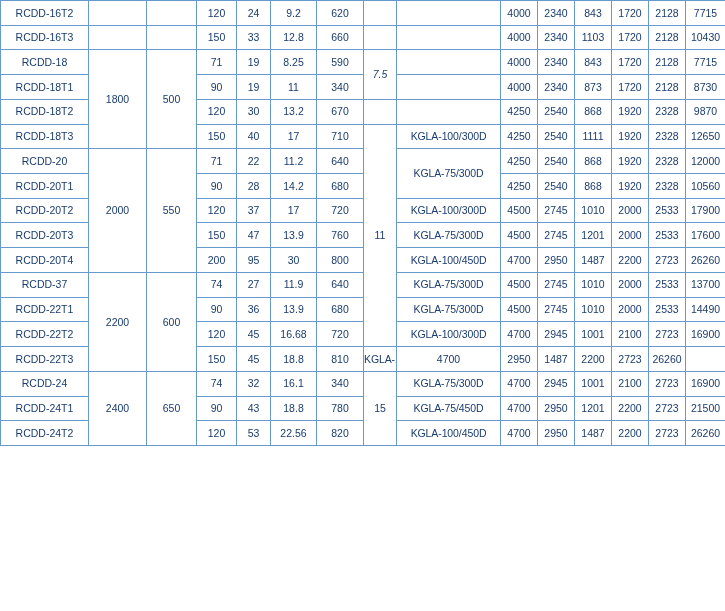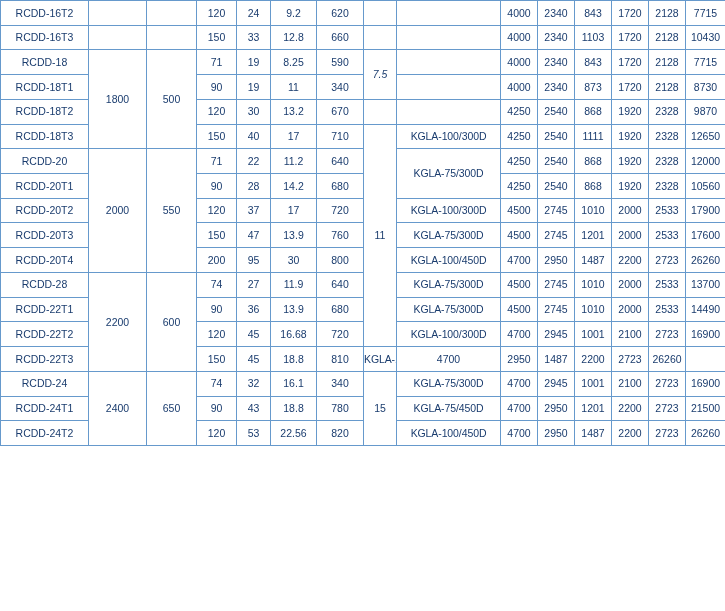--- a/index.html
+++ b/index.html
@@ -263,21 +263,21 @@
       <td class="kgla">KGLA-100/450D</td>
       <td>4700</td>
       <td>2950</td>
       <td>1487</td>
       <td>2200</td>
       <td>2723</td>
       <td>26260</td>
     </tr>
 
     <tr>
-      <td class="model">RCDD-28</td>
+      <td class="model">RCDD-37</td>
       <td rowspan="4">2200</td>
       <td rowspan="4">600</td>
       <td>74</td>
       <td>27</td>
       <td>11.9</td>
       <td>640</td>
       <td class="kgla">KGLA-75/300D</td>
       <td>4500</td>
       <td>2745</td>
       <td>1010</td>

